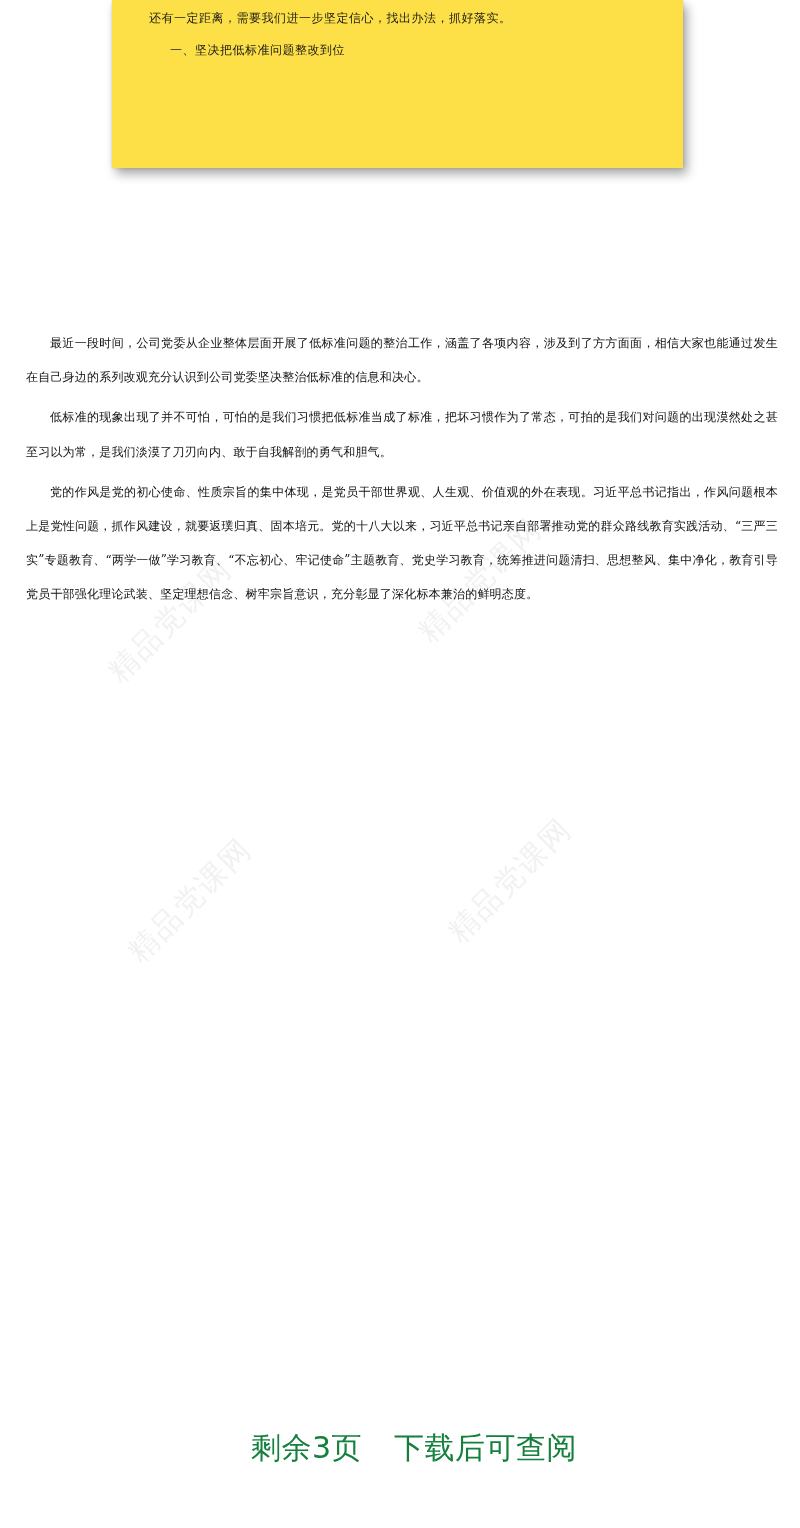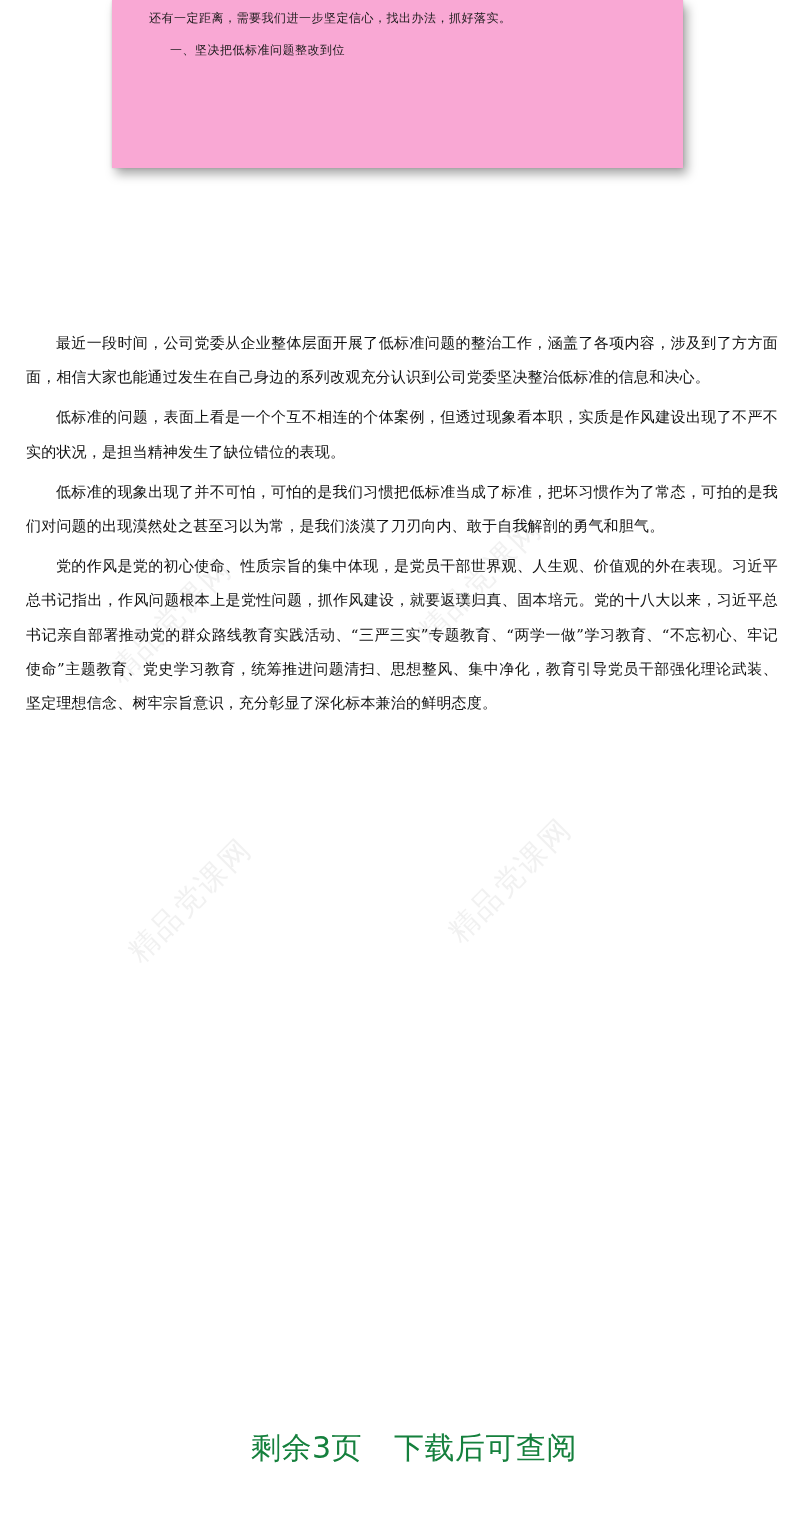--- a/index.html
+++ b/index.html
@@ -15,40 +15,40 @@
       font-family: "DejaVu Serif", "Liberation Serif", serif;
       color: #111111;
     }
     
     .page-card {
       position: absolute;
       left: 112px;
       top: 0;
       width: 571px;
       height: 168px;
-      background: #f9a8d4;
+      background: #fde047;
       box-shadow: 4px 6px 10px rgba(0,0,0,0.35), 0 0 3px rgba(0,0,0,0.15);
     }
     .page-card .line {
       position: absolute;
       font-size: 12px;
       color: #1a1a1a;
       white-space: nowrap;
       letter-spacing: 0.5px;
     }
     .page-card .line1 { left: 37px; top: 10px; }
     .page-card .line2 { left: 58px; top: 42px; font-family: Liberation Mono, monospace; }
 
     
     .article {
       position: absolute;
       left: 26px;
       top: 326px;
       width: 752px;
-      font-size: 15px;
+      font-size: 12px;
       line-height: 34.2px;
       text-align: justify;
       text-justify: inter-character;
       letter-spacing: 0.2px;
     }
     .article p {
       margin: 0 0 6px 0;
       text-indent: 2em;
     }
 
@@ -91,20 +91,19 @@
   <div class="line line2">一、坚决把低标准问题整改到位</div>
 </div>
 
 <div class="watermark wm1">精品党课网</div>
 <div class="watermark wm2">精品党课网</div>
 <div class="watermark wm3">精品党课网</div>
 <div class="watermark wm4">精品党课网</div>
 
 <div class="article">
   <p>最近一段时间，公司党委从企业整体层面开展了低标准问题的整治工作，涵盖了各项内容，涉及到了方方面面，相信大家也能通过发生在自己身边的系列改观充分认识到公司党委坚决整治低标准的信息和决心。</p>
-  <p>低标准的问题，表面上看是一个个互不相连的个体案例，但透过现象看本职，实质是作风建设出现了不严不实的状况，是担当精神发生了缺位错位的表现。</p>
   <p>低标准的现象出现了并不可怕，可怕的是我们习惯把低标准当成了标准，把坏习惯作为了常态，可拍的是我们对问题的出现漠然处之甚至习以为常，是我们淡漠了刀刃向内、敢于自我解剖的勇气和胆气。</p>
   <p>党的作风是党的初心使命、性质宗旨的集中体现，是党员干部世界观、人生观、价值观的外在表现。习近平总书记指出，作风问题根本上是党性问题，抓作风建设，就要返璞归真、固本培元。党的十八大以来，习近平总书记亲自部署推动党的群众路线教育实践活动、“三严三实”专题教育、“两学一做”学习教育、“不忘初心、牢记使命”主题教育、党史学习教育，统筹推进问题清扫、思想整风、集中净化，教育引导党员干部强化理论武装、坚定理想信念、树牢宗旨意识，充分彰显了深化标本兼治的鲜明态度。</p>
 </div>
 
 <div class="remaining">
   <span>剩余3页</span><span class="gap"></span><span>下载后可查阅</span>
 </div>
 
 </body></html>

